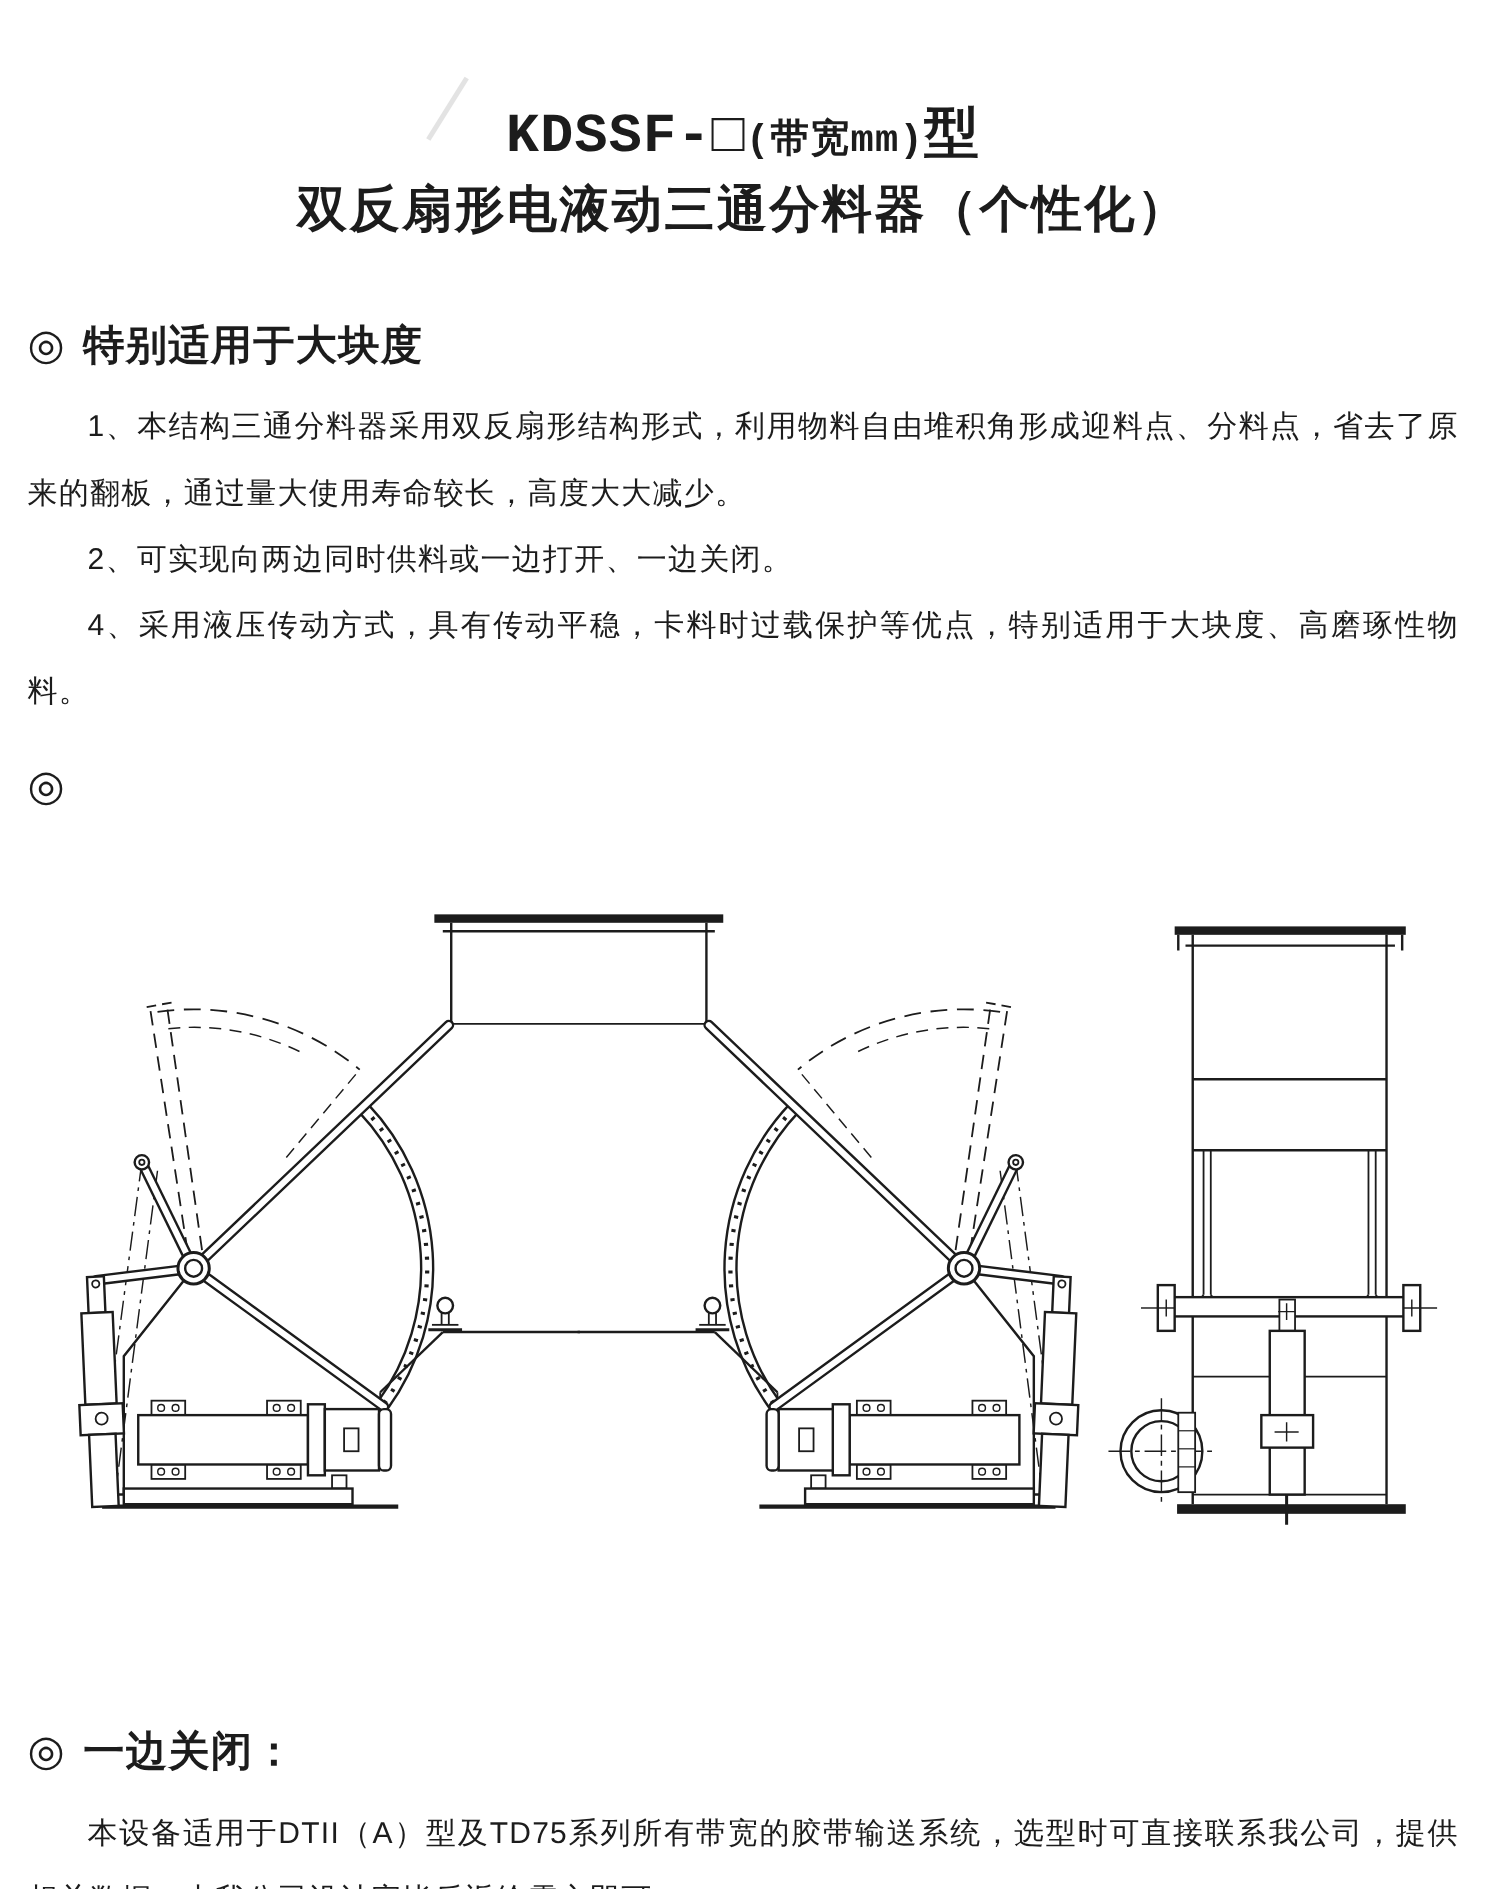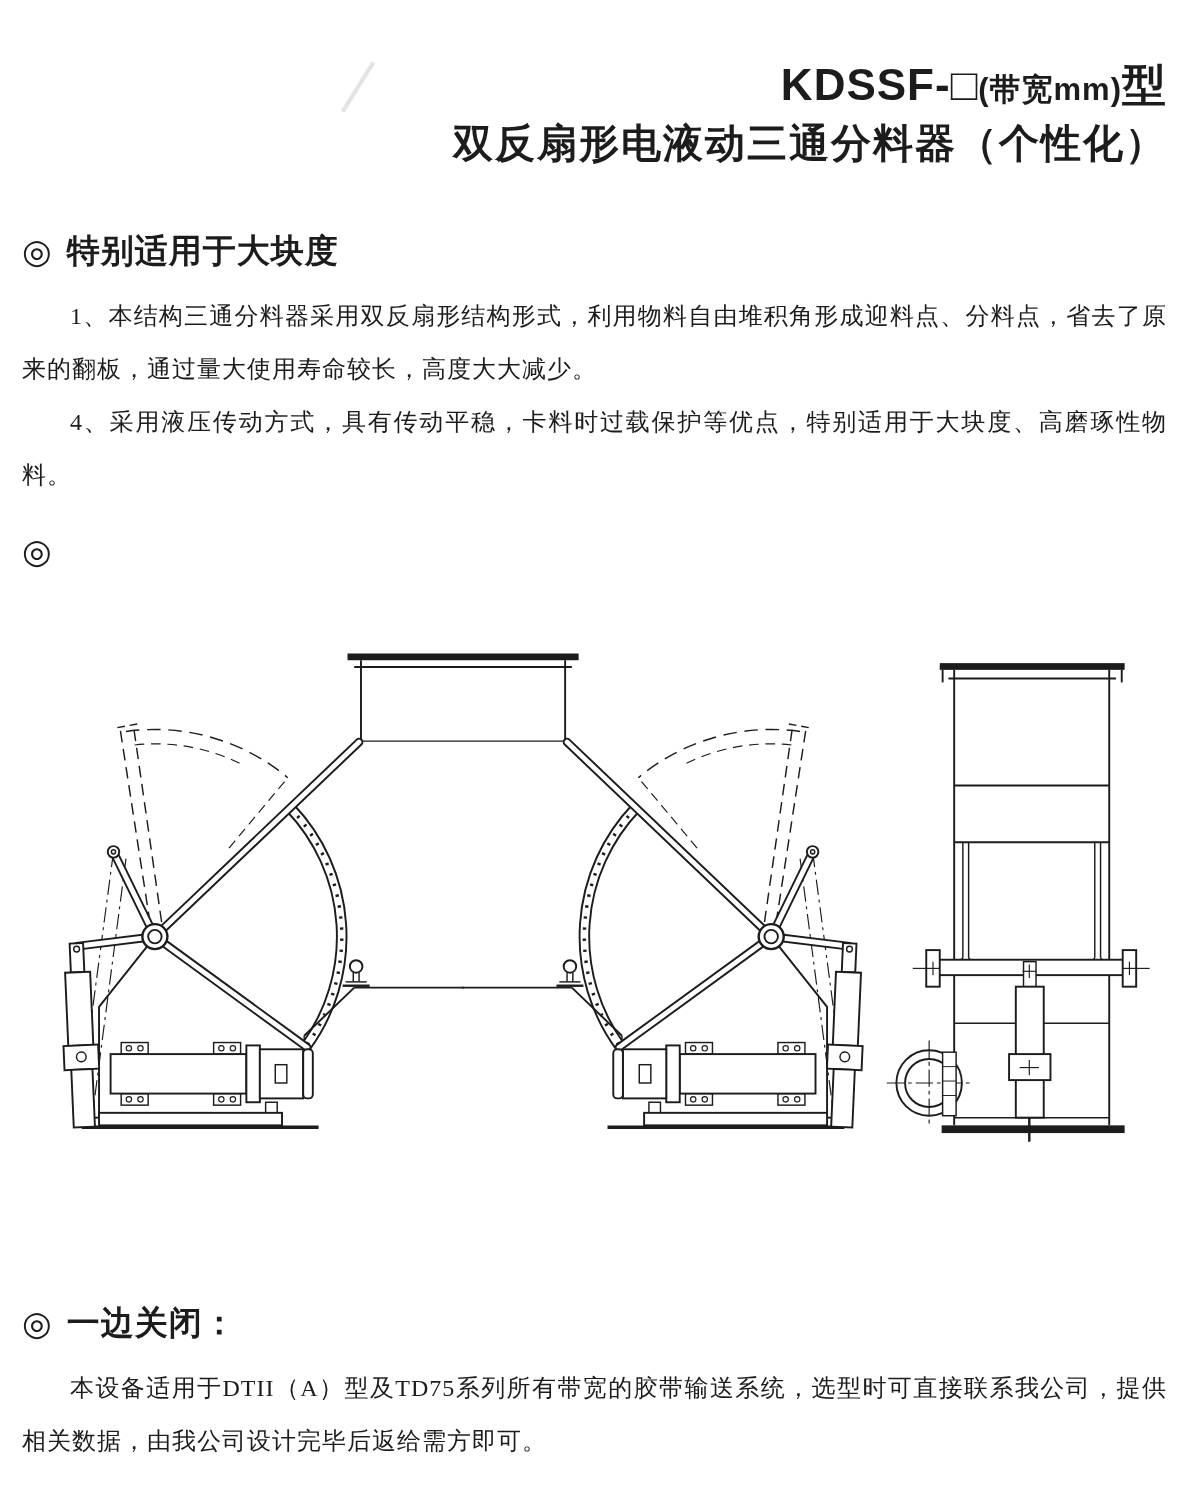--- a/index.html
+++ b/index.html
@@ -3,47 +3,48 @@
 <meta charset="utf-8">
 <style>
   html,body{margin:0;padding:0;background:#ffffff;}
   .page{
     width:1189px;min-height:1511px;box-sizing:border-box;
     background:#ffffff;color:#1c1c1c;position:relative;overflow:hidden;
     padding:0 22px 30px;
     font-family:"Liberation Sans","DejaVu Sans",sans-serif;
   }
   .wm{position:absolute;left:356px;top:58px;width:4px;height:58px;background:#e3e3e3;transform:rotate(32deg);}
-  .title1{margin:0;padding-top:60px;text-align:right;font-size:44px;font-weight:bold;letter-spacing:1px;line-height:1.15;}
+  .title1{margin:0;padding-top:85px;text-align:center;font-size:44px;font-weight:bold;letter-spacing:1px;line-height:1.15;font-family:Liberation Mono, monospace;}
   .title1 .small{font-size:31px;font-weight:bold;}
-  .title2{margin:8px 0 0;text-align:right;font-size:40px;font-weight:bold;letter-spacing:2px;line-height:1.2;}
+  .title2{margin:8px 0 0;text-align:center;font-size:40px;font-weight:bold;letter-spacing:2px;line-height:1.2;}
   .sec{margin:62px 0 0;display:flex;align-items:center;gap:14px;font-size:33px;font-weight:bold;letter-spacing:1px;}
   .sec.tight{margin-top:32px;}
   .sec.far{margin-top:128px;}
   .marker{font-size:34px;font-weight:normal;line-height:1;}
-  .body{margin:16px 0 0;font-size:24px;line-height:53px;letter-spacing:1px;text-align:justify;text-indent:2em;font-family:Liberation Serif, serif;}
+  .body{margin:16px 0 0;font-size:24px;line-height:53px;letter-spacing:1px;text-align:justify;text-indent:2em;}
   .body + .body{margin-top:0;}
   .diagram-wrap{margin-top:60px;}
   svg{display:block;}
 </style>
 </head>
 <body>
 
 <div class="page">
 
   <div class="wm"></div>
 
   <h1 class="title1"><span>KDSSF-□</span><span class="small">(带宽mm)</span><span>型</span></h1>
   <h1 class="title2">双反扇形电液动三通分料器（个性化）</h1>
 
   <div class="sec">
     <span class="marker">◎</span>
     <span>特别适用于大块度</span>
   </div>
   <p class="body">1、本结构三通分料器采用双反扇形结构形式，利用物料自由堆积角形成迎料点、分料点，省去了原来的翻板，通过量大使用寿命较长，高度大大减少。</p>
+  <p class="body">2、可实现向两边同时供料或一边打开、一边关闭。</p>
   <p class="body">4、采用液压传动方式，具有传动平稳，卡料时过载保护等优点，特别适用于大块度、高磨琢性物料。</p>
 
   <div class="sec tight">
     <span class="marker">◎</span>
   </div>
 
   <div class="diagram-wrap">
     <svg viewBox="0 0 1189 545" width="1145" height="545" role="img">
       <g stroke="#1c1c1c" fill="none" stroke-width="2">
 

